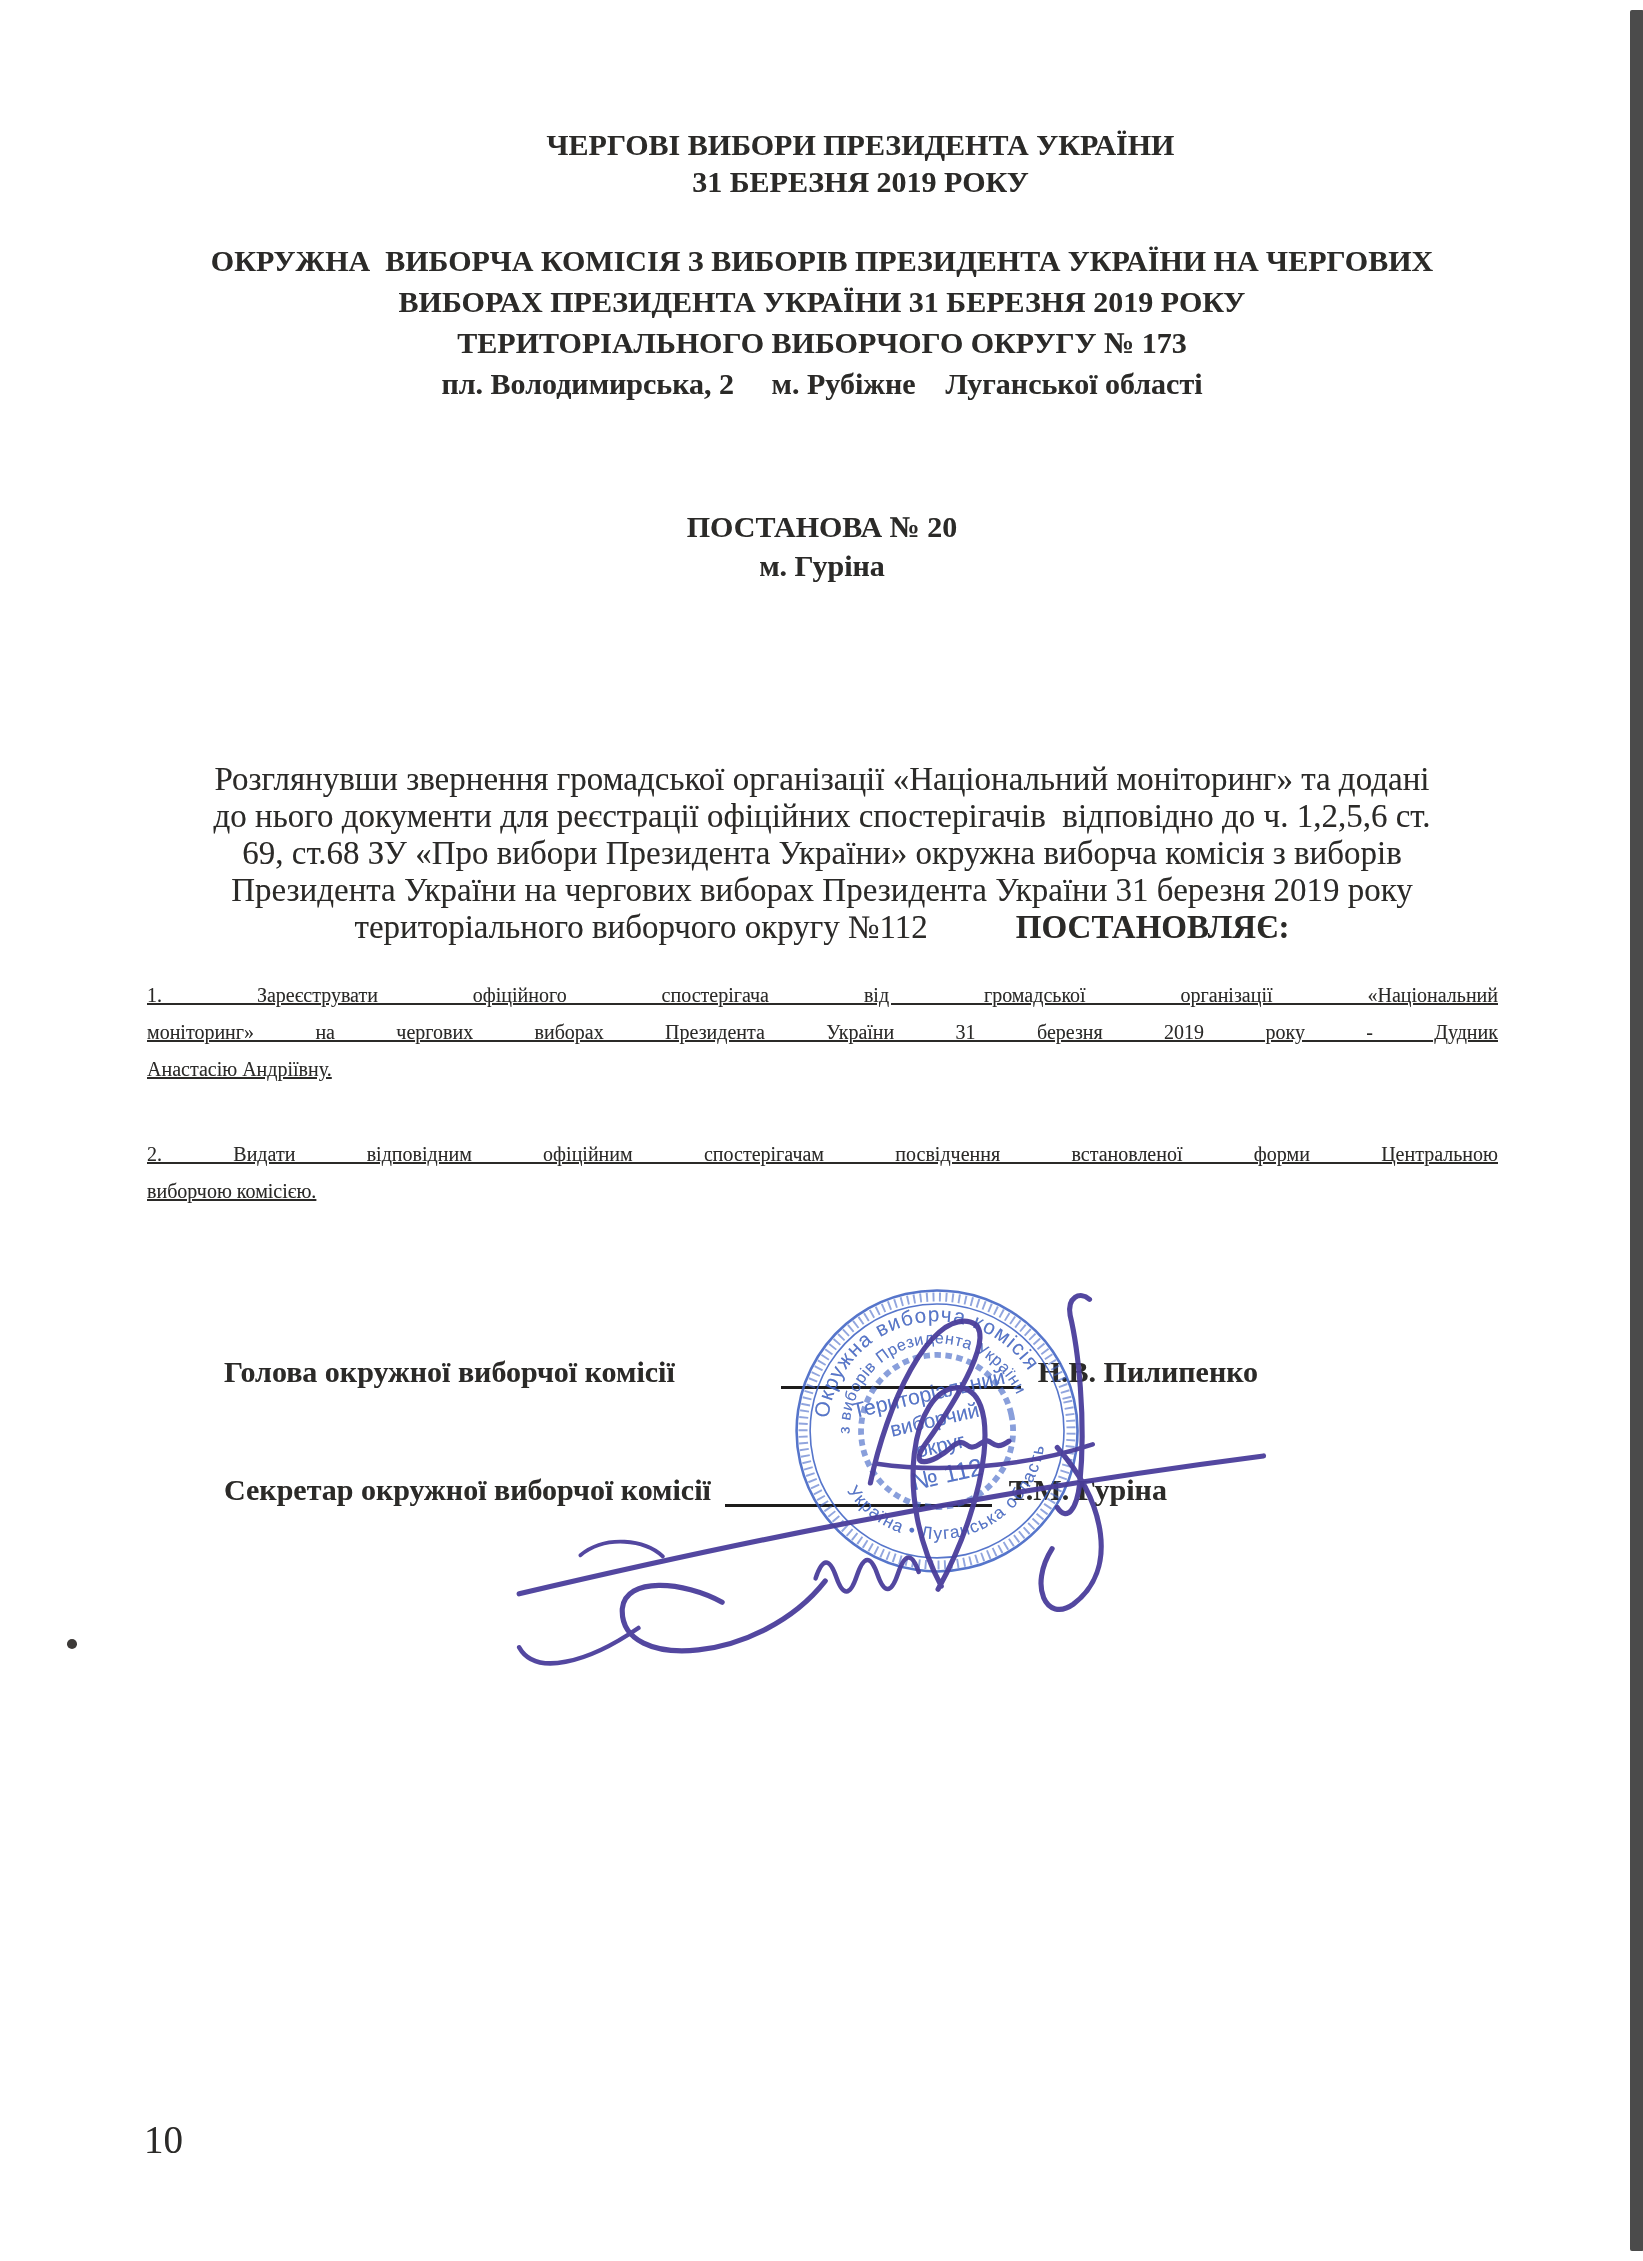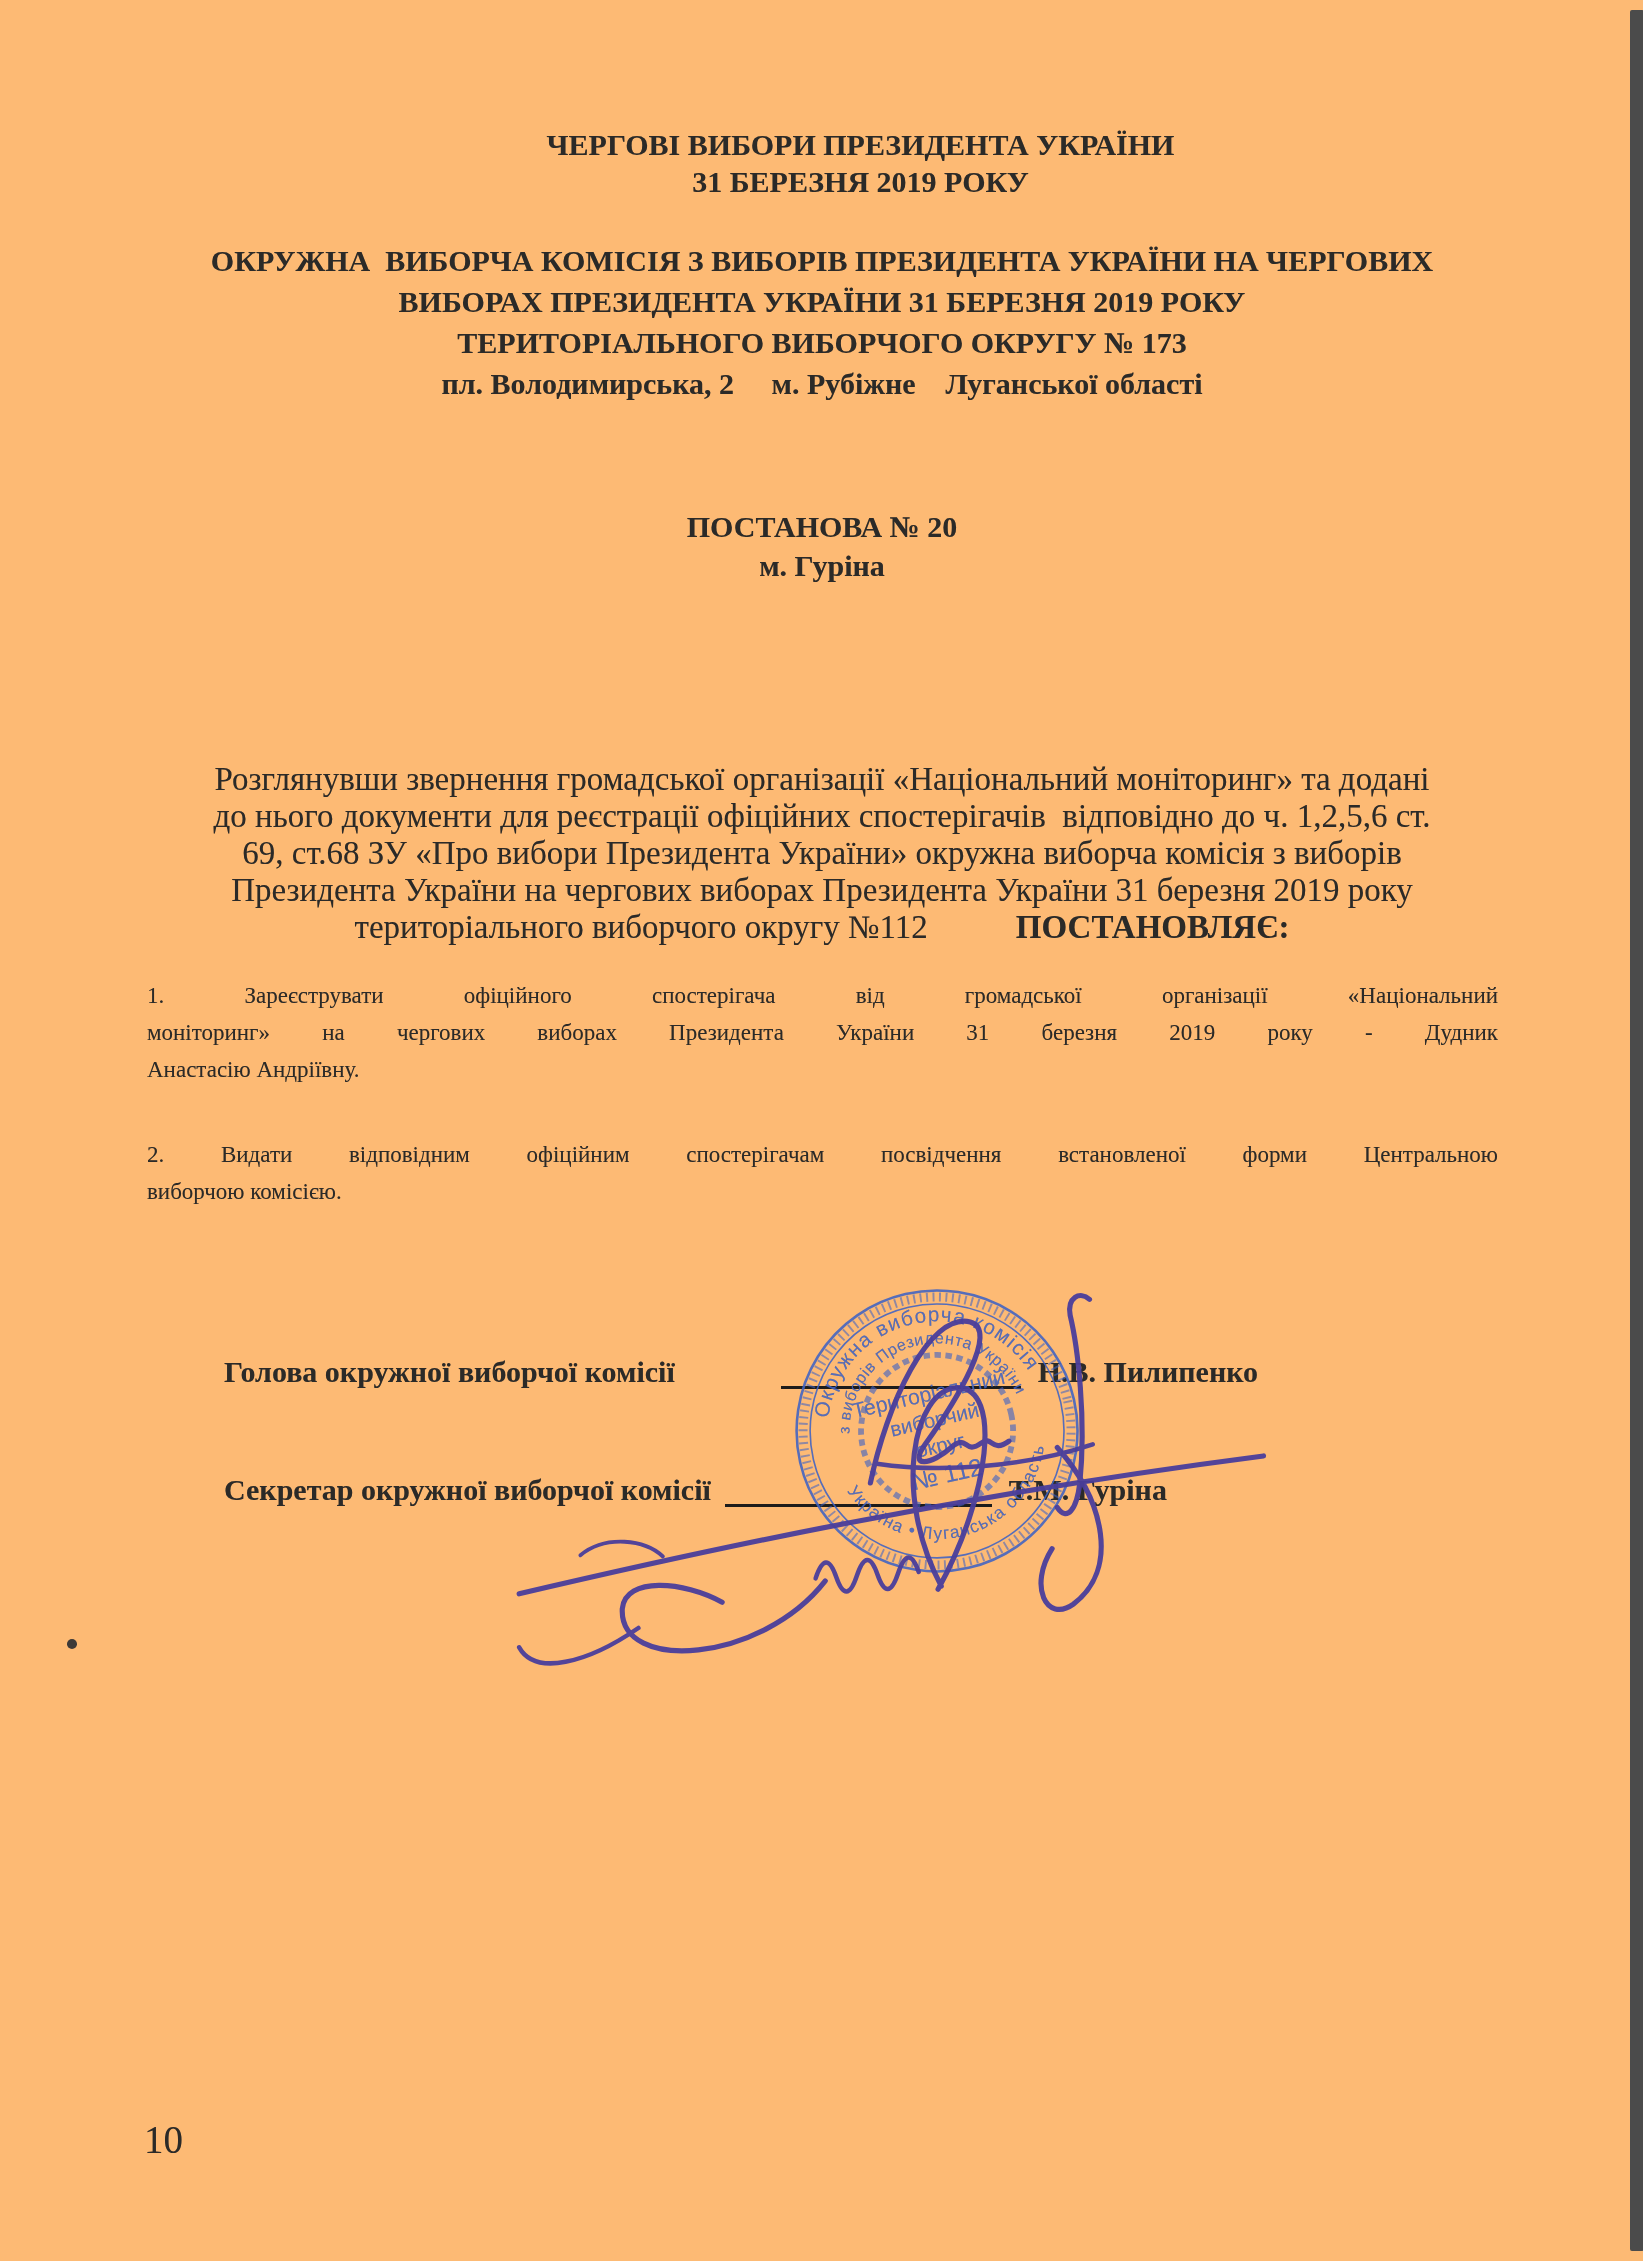--- a/index.html
+++ b/index.html
@@ -1,39 +1,39 @@
 <!DOCTYPE html>
 <html style="font-size:10.3px"><head>
 <meta charset="utf-8">
 <style>
   html,body{margin:0;padding:0;background:#888;}
   .page{
     position:relative;
     width:1644px;height:2261px;
-    background:#fdba74;
+    background:#ffffff;
     font-family:"Liberation Serif","DejaVu Serif",serif;
     color:#2b2a28;
     overflow:hidden;
     text-shadow:0 0 0.6px rgba(40,40,40,.28);
   }
   .abs{position:absolute;left:0;right:0;}
   .center{text-align:center;}
   .line{white-space:pre-wrap;}
 
   .h-block1{top:126px;font-size:30px;font-weight:bold;line-height:37px;padding-left:77px;}
   .h-block2{top:240px;font-size:30px;font-weight:bold;line-height:41px;}
 
   .res-title{top:507px;font-size:30px;font-weight:bold;line-height:39px;}
   .date-row{top:579px;left:308px;right:308px;font-size:29px;display:flex;justify-content:space-between;}
   .subject{top:645px;font-size:29px;font-weight:bold;line-height:37px;padding:0 155px;}
 
   .preamble{top:761px;font-size:33px;line-height:37px;padding:0 148px;}
   .resolves{font-weight:bold;margin-left:88px;}
 
-  .item{left:147px;width:1351px;font-size:23px;line-height:37px;}
+  .item{left:147px;width:1351px;font-size:20px;line-height:37px;text-decoration:underline;}
   .item1{top:977px;}
   .item2{top:1136px;}
   .jline{text-align:justify;text-align-last:justify;white-space:normal;}
   .lastline{text-align:left;}
 
   .sig-row{position:absolute;display:flex;align-items:flex-end;font-size:30px;font-weight:bold;z-index:1;}
   .sig-row1{top:1352px;left:224px;}
   .sig-row2{top:1470px;left:224px;}
   .sig-line{display:inline-block;height:34px;border-bottom:3.2px solid #1d1c1b;}
   .sig-line-a{width:240px;margin-left:106px;}

